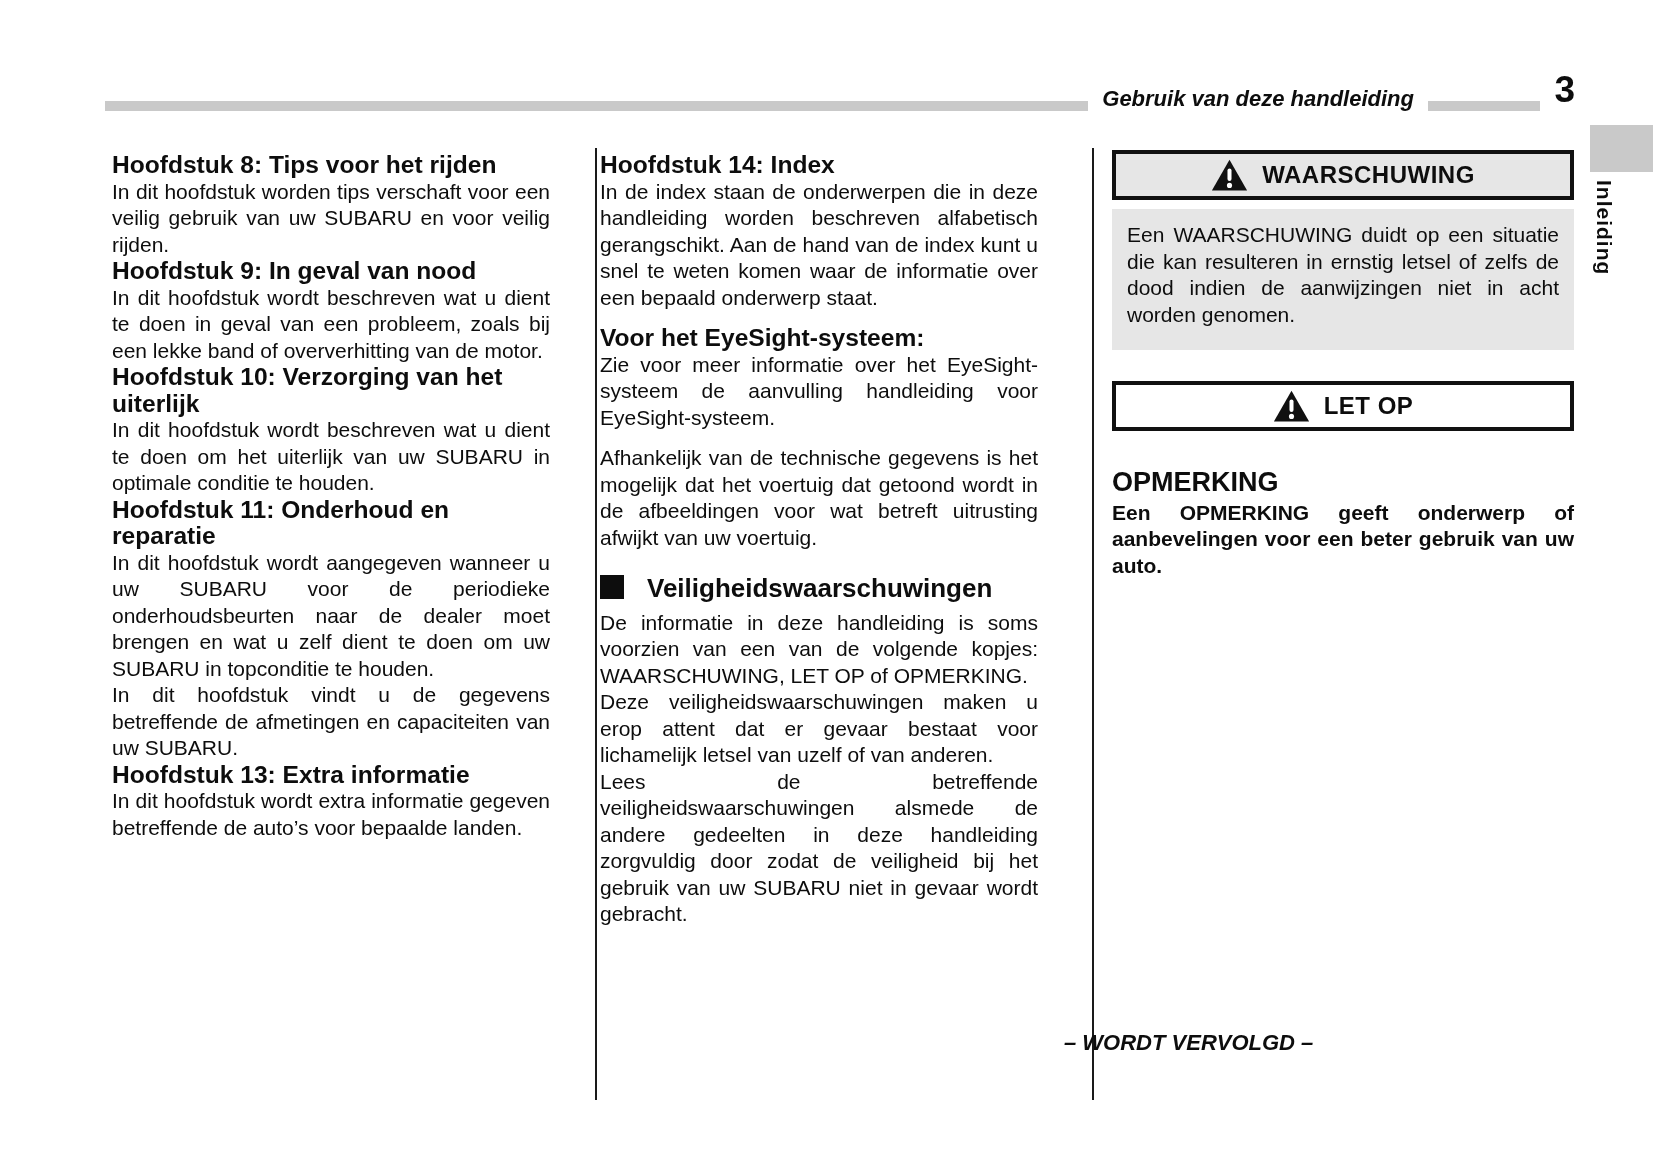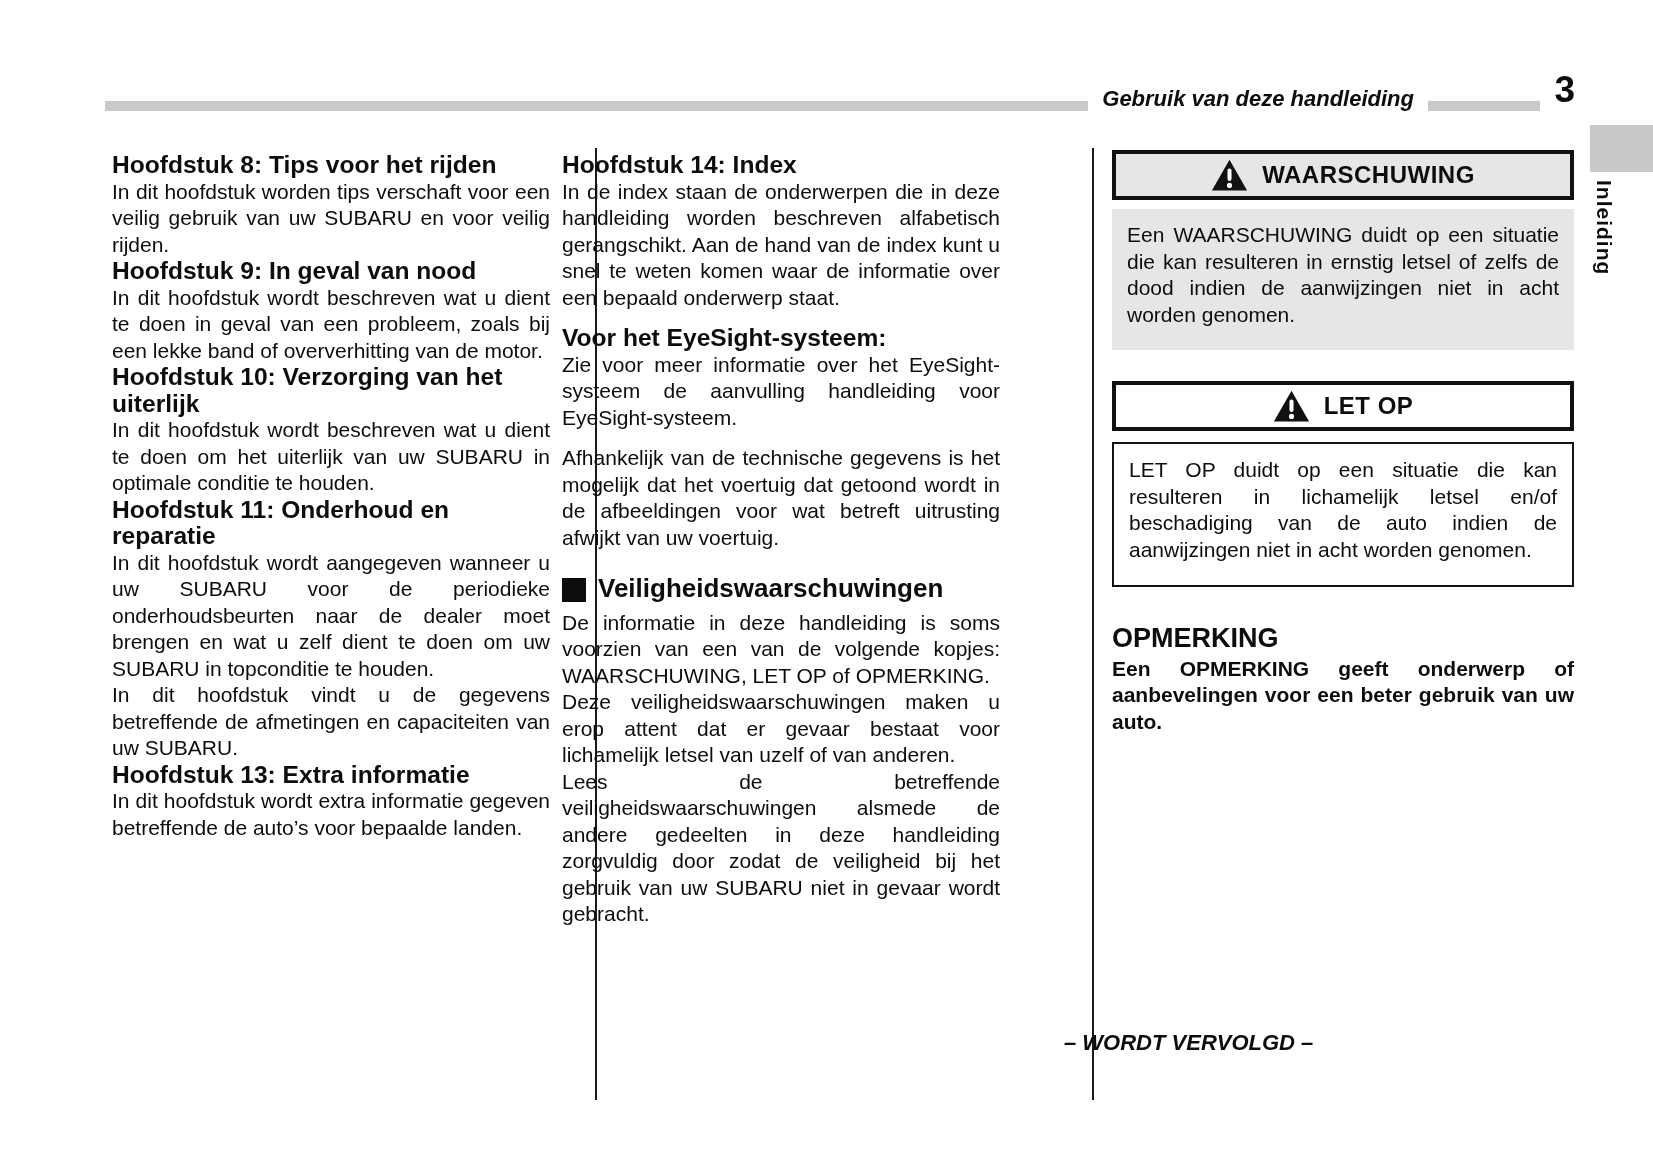--- a/index.html
+++ b/index.html
@@ -24,27 +24,27 @@
     position:absolute;left:1592px;top:180px;writing-mode:vertical-rl;
     font-size:21px;font-weight:bold;letter-spacing:1px;white-space:nowrap;
   }
   
   .vdiv{position:absolute;top:148px;width:2px;height:952px;background:#1a1a1a;}
   .vdiv1{left:595px;}
   .vdiv2{left:1092px;}
   
   .col{position:absolute;top:152px;font-size:21px;line-height:26.5px;}
   .col-left{left:112px;width:438px;}
-  .col-mid{left:562px;width:438px;}
+  .col-mid{left:600px;width:438px;}
   .col-right{left:1112px;top:150px;width:462px;}
   .chapter-h{font-weight:bold;margin:0;}
   .body-p{margin:0;text-align:justify;}
   .mt14{margin-top:14px;}
   
-  .safety-h{font-size:26px;font-weight:bold;margin:24px 0 8px 0;display:flex;align-items:flex-end;gap:12px;}
+  .safety-h{font-size:26px;font-weight:bold;margin:24px 0 8px 0;display:flex;align-items:flex-start;gap:23px;}
   .sq{width:24px;height:24px;background:#0d0d0d;flex:0 0 auto;}
   
   .alert-head{
     display:flex;align-items:center;justify-content:center;gap:14px;
     border:4px solid #111;height:42px;
     font-size:24px;font-weight:bold;letter-spacing:0.5px;
   }
   .alert-head.gray{background:#e6e6e6;}
   .alert-head.white{background:#ffffff;}
   .tri-icon{width:37px;height:33px;display:block;}
@@ -119,19 +119,18 @@
   <div class="alert-body warn-body">Een WAARSCHUWING duidt op een situatie die kan resulteren in ernstig letsel of zelfs de dood indien de aanwijzingen niet in acht worden genomen.</div>
 
   <div class="alert-head white caution-head">
     <svg class="tri-icon" viewBox="0 0 100 90" xmlns="http://www.w3.org/2000/svg">
       <path d="M50 2 L98 86 L2 86 Z" fill="#111"></path>
       <rect x="44.5" y="26" width="11" height="34" rx="5.5" fill="#ffffff"></rect>
       <circle cx="50" cy="72" r="7" fill="#ffffff"></circle>
     </svg>
     <span>LET OP</span>
   </div>
-  <div class="alert-body caution-body">LET OP duidt op een situatie die kan resulteren in lichamelijk letsel en/of beschadiging van de auto indien de aanwijzingen niet in acht worden genomen.</div>
 
   <h2 class="note-title">OPMERKING</h2>
   <p class="note-body">Een OPMERKING geeft onderwerp of aanbevelingen voor een beter gebruik van uw auto.</p>
 </div>
 
 <div class="continued">– WORDT VERVOLGD –</div>
 
 </body></html>

